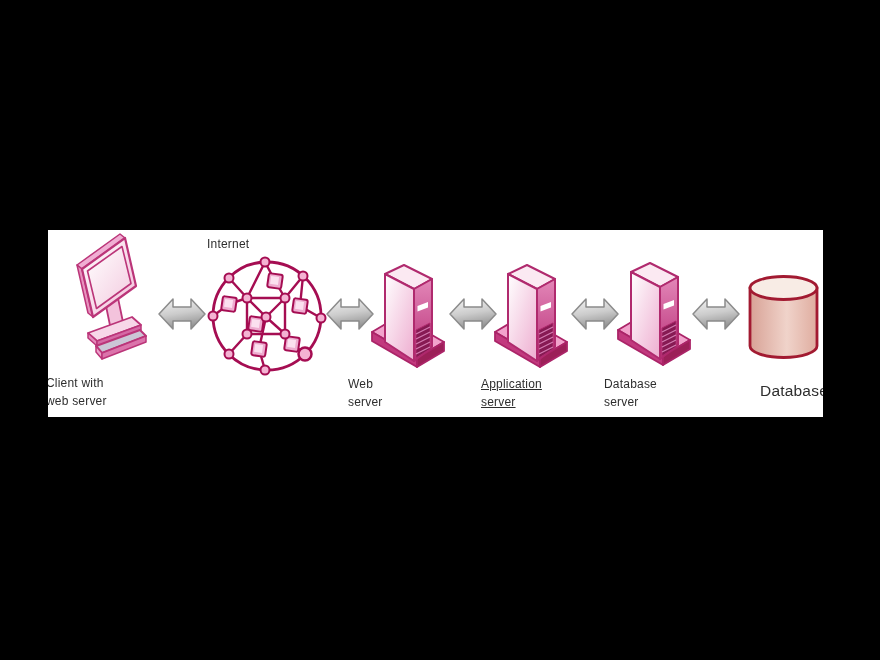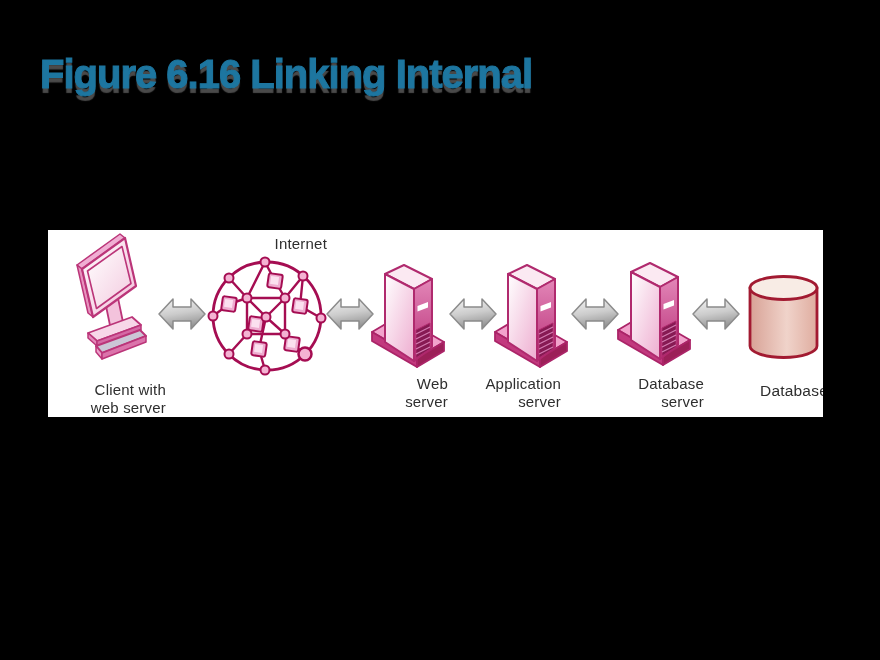--- a/index.html
+++ b/index.html
@@ -17,36 +17,35 @@
     -webkit-text-stroke:1px #1d76a0;
   }
   .slide-title span{display:block;}
   
   .panel{
     position:absolute;left:48px;top:230px;width:775px;height:187px;
     background:#ffffff;overflow:hidden;
   }
   .panel svg{position:absolute;left:0;top:0;}
   .lbl{
-    position:absolute;color:#2e2e2e;font-size:15px;line-height:18px;
-    text-align:right;letter-spacing:0.2px;
+    position:absolute;color:#2e2e2e;font-size:12px;line-height:18px;
+    text-align:left;letter-spacing:0.2px;
   }
   .lbl span{display:block;}
-  .lbl-client{left:-2px;top:144px;width:120px;margin-top:7px;}
+  .lbl-client{left:-2px;top:144px;width:120px;}
   .lbl-internet{left:159px;top:5px;width:120px;}
   .lbl-web{left:300px;top:145px;width:100px;}
-  .lbl-app{left:413px;top:145px;width:100px;}
+  .lbl-app{left:433px;top:145px;width:100px;text-decoration:underline;}
   .lbl-dbsrv{left:556px;top:145px;width:100px;}
   .lbl-db{left:712px;top:152px;width:120px;text-align:left;font-size:15.5px;}
 </style>
 </head>
 <body>
 
 <div class="slide-title">
-  <span>Figure 6.16 Linking Internal</span>
 </div>
 
 <div class="panel">
 
   <svg width="775" height="187" viewBox="0 0 775 187">
     <defs>
       <linearGradient id="gradArrow" x1="0" y1="0" x2="0.25" y2="1">
         <stop offset="0" stop-color="#f4f4f4"></stop>
         <stop offset="0.55" stop-color="#cccccc"></stop>
         <stop offset="1" stop-color="#969696"></stop>

